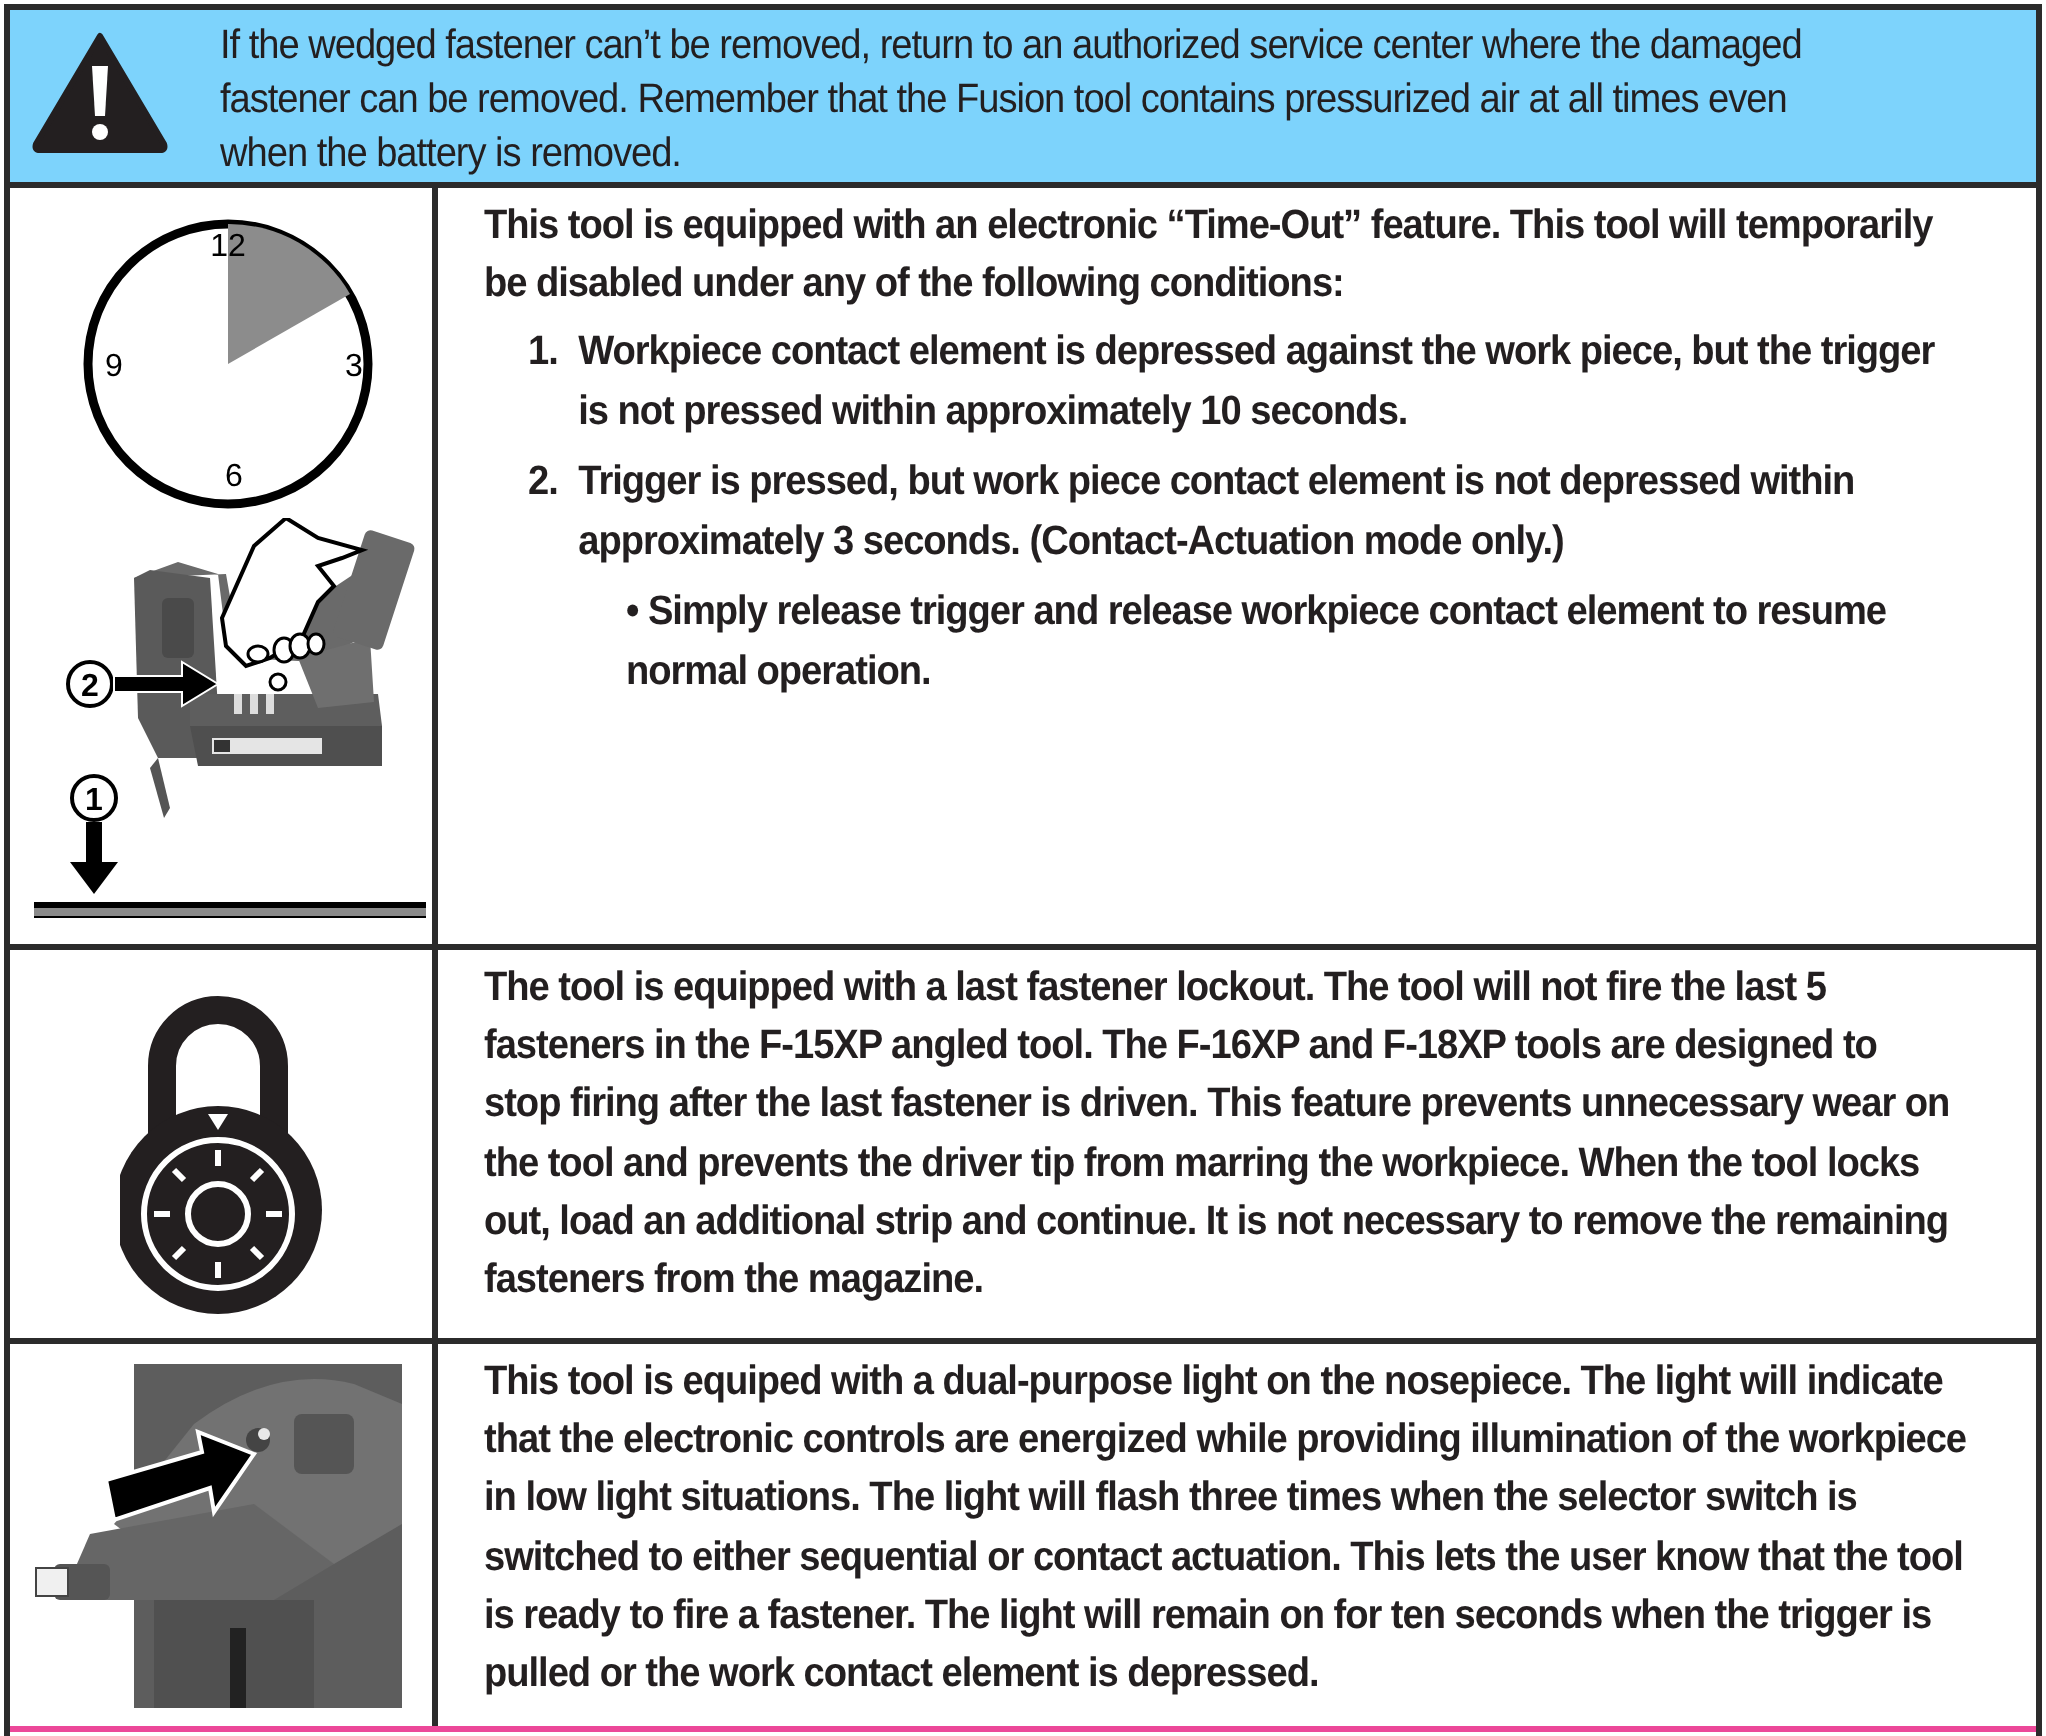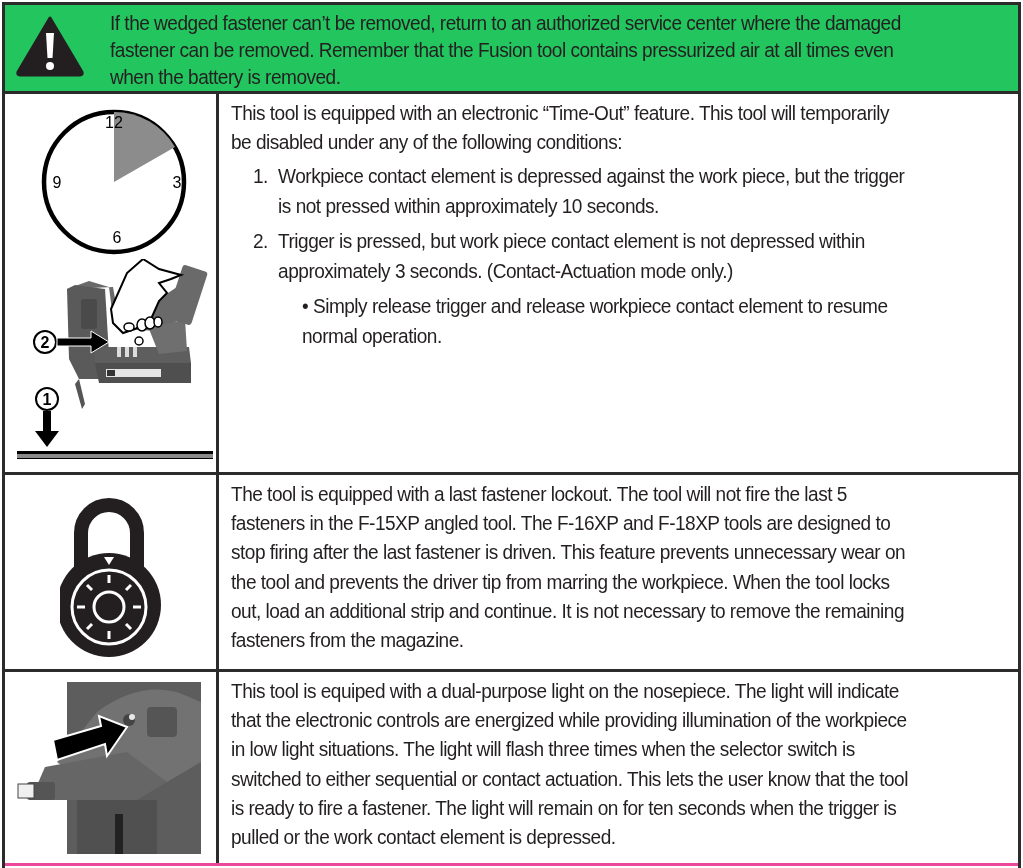--- a/index.html
+++ b/index.html
@@ -4,21 +4,21 @@
 <style>
   * { box-sizing: border-box; margin: 0; padding: 0; }
   html, body { width: 1023px; height: 868px; background: #ffffff; overflow: hidden; }
   body { font-family: "Liberation Sans Narrow", "Liberation Sans", sans-serif; color: #231f20; }
 
   .page { position: relative; width: 1023px; height: 868px; }
 
   
   .warning-box {
     position: absolute; left: 2px; top: 2px; width: 1019px; height: 92px;
-    border: 3px solid #2b2b2b; background: #22c55e;
+    border: 3px solid #2b2b2b; background: #7dd3fc;
   }
   .warning-icon { position: absolute; left: 10px; top: 10px; width: 70px; height: 62px; }
   .warning-text {
     position: absolute; left: 105px; top: 4px; width: 905px;
     font-size: 20.5px; line-height: 27px; letter-spacing: -0.55px;
     transform: scaleX(0.93); transform-origin: left top; white-space: nowrap;
   }
 
   
   .feature-table {
@@ -27,21 +27,21 @@
   }
   .feature-row { position: absolute; left: 0; width: 1013px; border-bottom: 3px solid #2b2b2b; }
   .row-1 { top: 0; height: 381px; }
   .row-2 { top: 381px; height: 197px; }
   .row-3 { top: 578px; height: 194px; border-bottom: 3px solid #ec4899; }
 
   .illus-cell {
     position: absolute; left: 0; top: 0; width: 214px; height: 100%;
     border-right: 3px solid #2b2b2b;
   }
-  .text-cell { position: absolute; left: 217px; top: 0; right: 0; height: 100%; }
+  .text-cell { position: absolute; left: 228px; top: 0; right: 0; height: 100%; font-weight: bold; }
 
   .para {
     position: absolute; left: 9px; top: 4px;
     font-size: 20.5px; line-height: 29px; letter-spacing: -0.55px;
     white-space: nowrap; transform: scaleX(0.93); transform-origin: left top;
   }
   .list-item { position: absolute; white-space: nowrap; font-size: 20.5px; line-height: 29.5px; letter-spacing: -0.55px; transform: scaleX(0.93); transform-origin: left top; }
   .list-num { position: absolute; left: 0; top: 0; }
   .list-body { position: absolute; left: 27px; top: 0; }
   .li-1 { left: 31px; top: 67px; }

